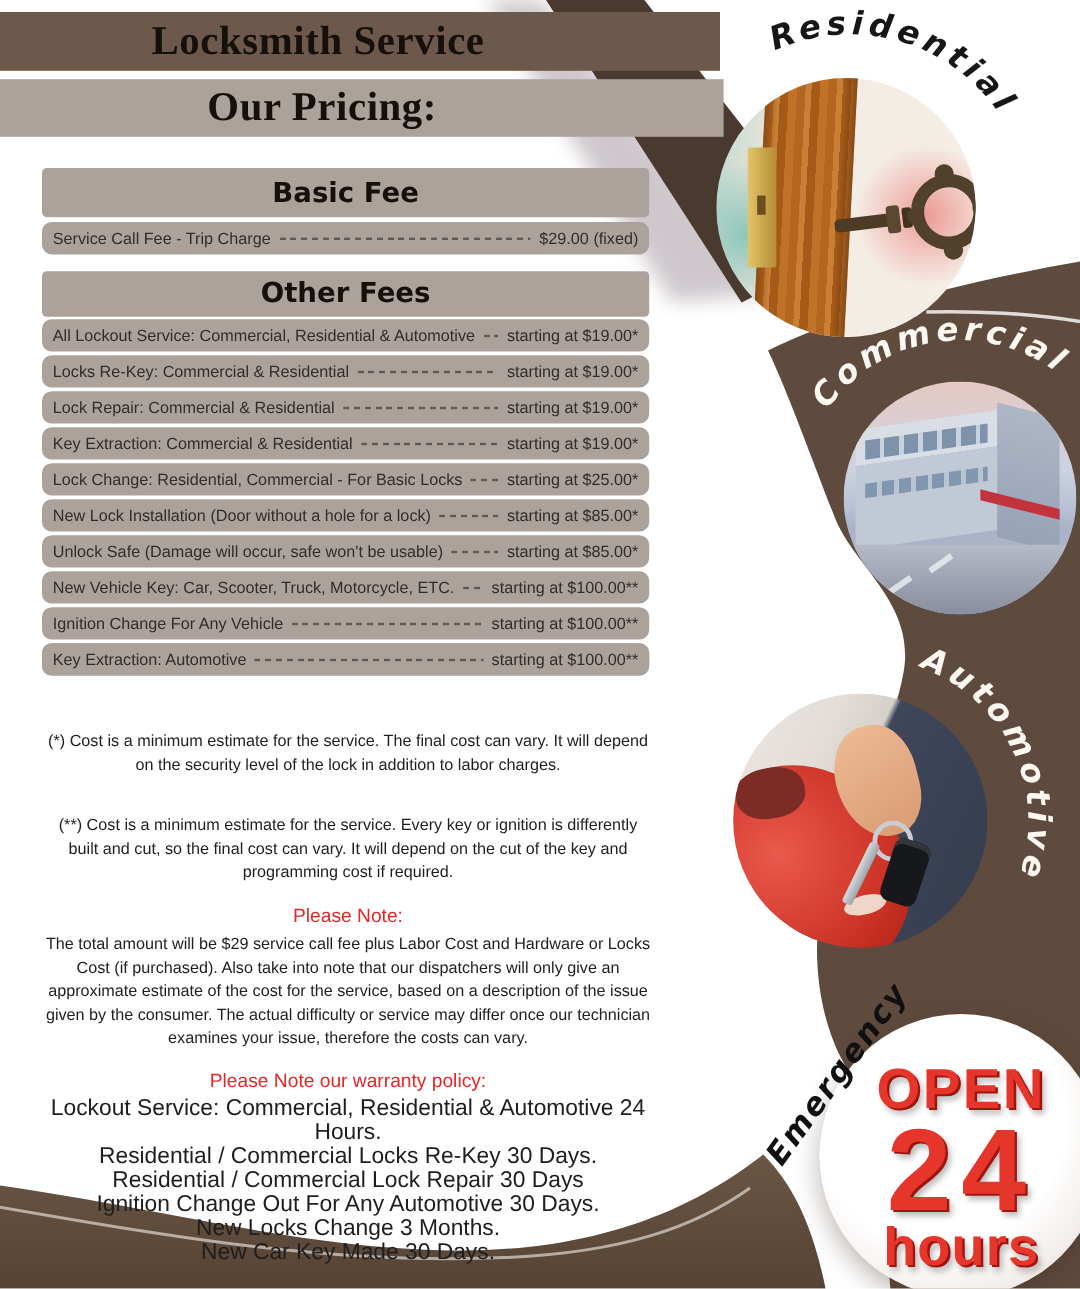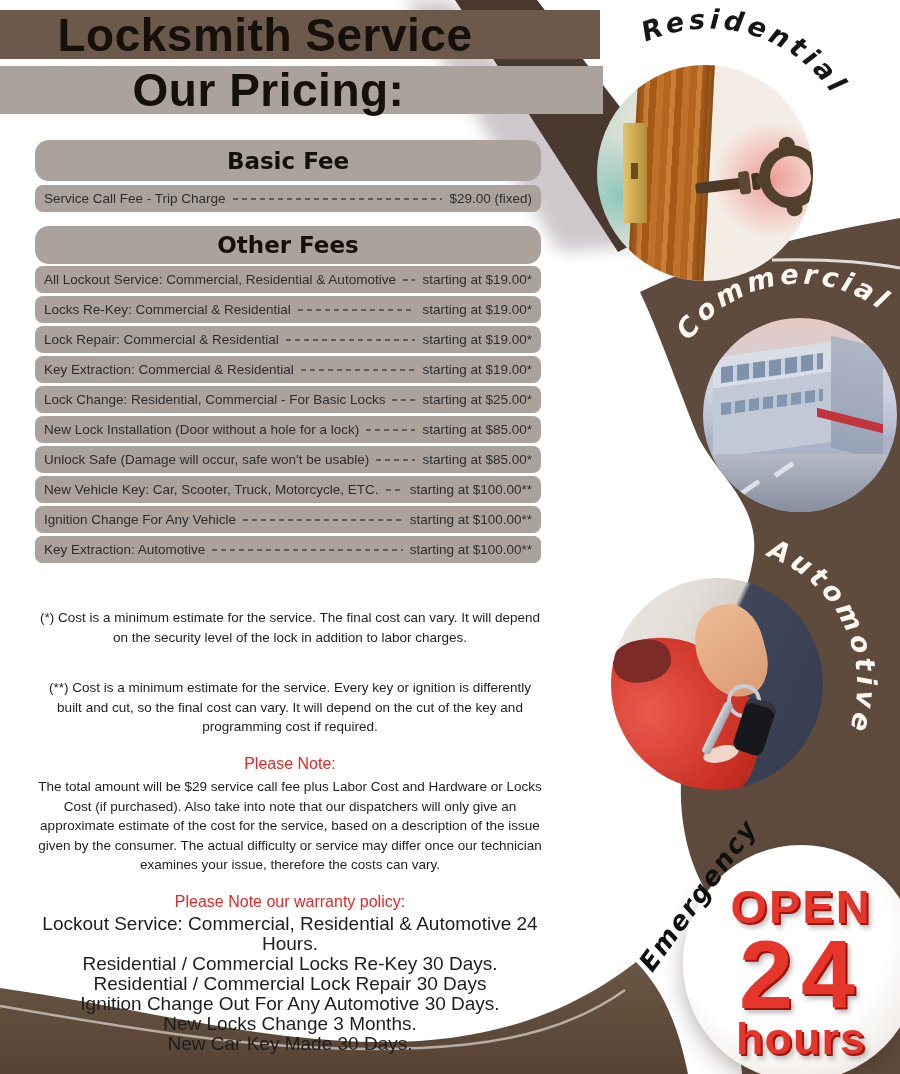--- a/index.html
+++ b/index.html
@@ -7,25 +7,25 @@
     position:relative; width:900px; height:1074px; overflow:hidden;
     background:#ffffff; font-family:"Liberation Sans", sans-serif;
   }
   
   #bg { position:absolute; left:0; top:0; z-index:1; }
 
   
   .bar { position:absolute; left:0; box-sizing:border-box; display:flex; align-items:center; justify-content:center; z-index:4; }
   #title-bar   { top:10px;  width:600px; height:49px; background:#6d594c; padding-right:70px; }
   #pricing-bar { top:66px;  width:603px; height:48px; background:#aca29c; padding-right:66px; }
-  .big-heading { font-family:Liberation Sans, sans-serif; font-weight:800; font-size:46px; color:#15100a; letter-spacing:0.5px; }
+  .big-heading { font-family:Liberation Serif, serif; font-weight:800; font-size:34px; color:#15100a; letter-spacing:0.5px; }
 
   .section-header {
     position:absolute; left:35px; width:506px; z-index:4; background:#aca29c;
-    display:flex; align-items:center; justify-content:center; border-radius:14px;
+    display:flex; align-items:center; justify-content:center; border-radius:4px;
   }
   #basic-fee-header { top:140px; height:41px; }
   #other-fees-header{ top:226px; height:38px; }
   .section-header span { font-family:"DejaVu Sans", sans-serif; font-weight:800; font-size:23px; color:#15100a; }
 
   
   .fee-row {
     position:absolute; left:35px; width:506px; height:27px; z-index:4;
     background:#aca29c; border-radius:8px; box-sizing:border-box;
     display:flex; align-items:center; padding:5px 9px;

